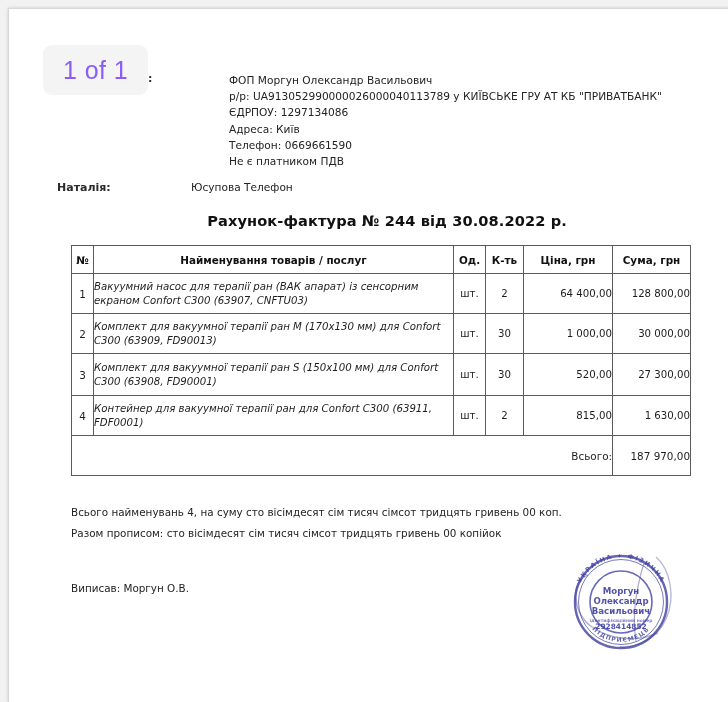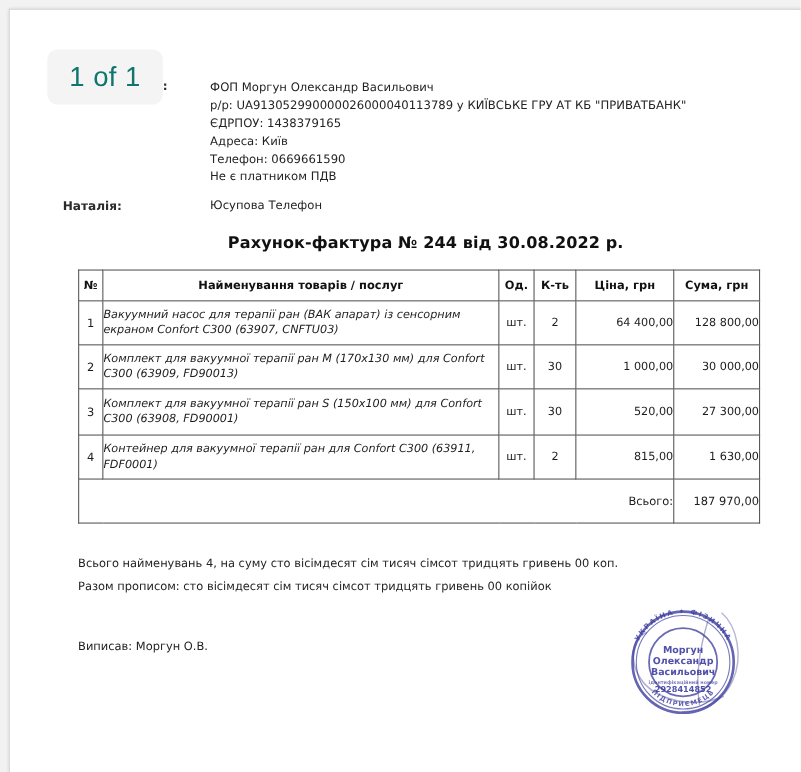--- a/index.html
+++ b/index.html
@@ -42,21 +42,21 @@
     left: 34px;
     top: 36px;
     width: 105px;
     height: 50px;
     background: #f4f4f4;
     border-radius: 9px;
     display: flex;
     align-items: center;
     justify-content: center;
     z-index: 40;
-    color: #0f766e;
+    color: #8b5cf6;
     font-size: 25px;
     font-family: "Liberation Sans", sans-serif;
     letter-spacing: 0.4px;
   }
 
   
   .hdr-row {
     position: absolute;
     font-size: 10.5px;
     color: #2b2b2b;
@@ -69,21 +69,21 @@
     letter-spacing: 0.1px;
   }
   #supplier-block {
     left: 182px;
     top: 63px;
     line-height: 16.2px;
     font-size: 10.6px;
     color: #232323;
     white-space: nowrap;
   }
-  #supplier-block div { white-space: nowrap; }
+  #supplier-block div { white-space: nowrap; margin-left: 38px; }
 
   #lbl-payer {
     left: 48px;
     top: 172px;
     font-weight: bold;
     font-size: 11px;
   }
   #payer-name {
     left: 182px;
     top: 172px;
@@ -220,21 +220,21 @@
 
     <div id="page-badge">
       <span>1 of 1</span>
     </div>
 
     <div class="hdr-row" id="lbl-supplier">Постачальник:</div>
 
     <div class="hdr-row" id="supplier-block">
       <div>ФОП Моргун Олександр Васильович</div>
       <div>р/р: UA913052990000026000040113789 у КИЇВСЬКЕ ГРУ АТ КБ "ПРИВАТБАНК"</div>
-      <div>ЄДРПОУ: 1438379165</div>
+      <div>ЄДРПОУ: 1297134086</div>
       <div>Адреса: Київ</div>
       <div>Телефон: 0669661590</div>
       <div>Не є платником ПДВ</div>
     </div>
 
     <div class="hdr-row" id="lbl-payer">Наталія:</div>
     <div class="hdr-row" id="payer-name">Юсупова Телефон</div>
 
     <div id="doc-title">Рахунок-фактура № 244 від 30.08.2022 р.</div>
 

